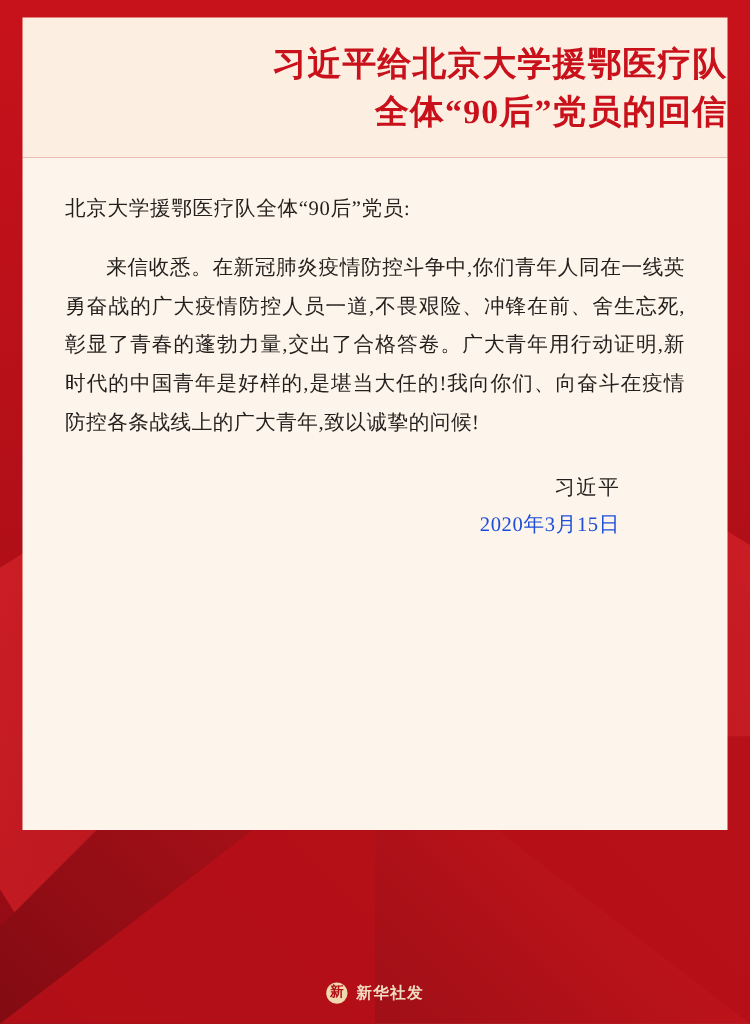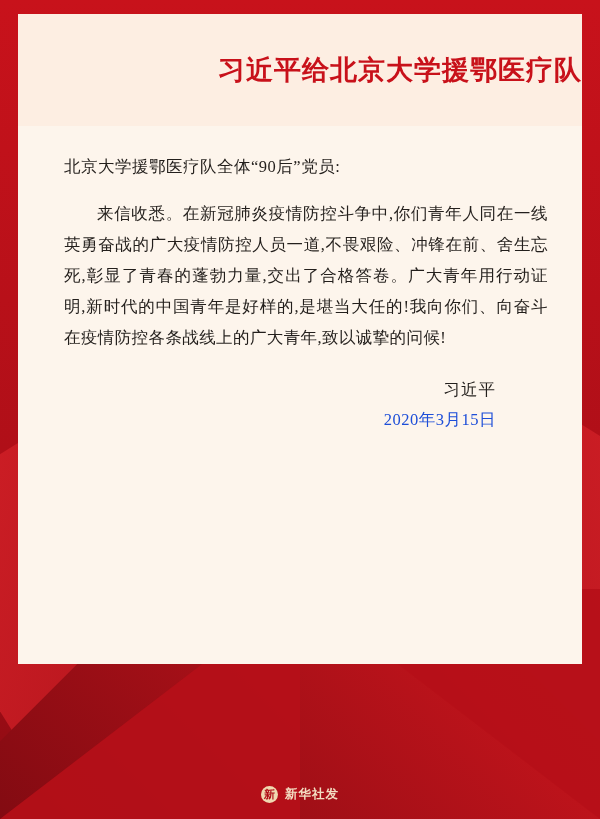--- a/index.html
+++ b/index.html
@@ -103,21 +103,21 @@
   
   .card {
     position: absolute;
     left: 18px;
     top: 126px;
     right: 18px;
     height: 538px;
     background: #fdf5ec;
     z-index: 5;
     box-sizing: border-box;
-    padding: 26px 34px 10px 46px;
+    padding: 26px 34px 10px 34px;
   }
   .salutation {
     font-size: 16.5px;
     color: #231f1c;
     line-height: 30px;
     letter-spacing: .5px;
   }
   .para {
     font-size: 16.5px;
     color: #231f1c;
@@ -183,20 +183,21 @@
 <div class="poster">
 
   <div class="env-left"></div>
   <div class="env-right"></div>
   <div class="env-bottom"></div>
   <div class="env-fold-l"></div>
   <div class="env-fold-r2"></div>
 
   <div class="header">
     <div class="title-line">习近平给北京大学援鄂医疗队</div>
+    <div class="title-line">全体“90后”党员的回信</div>
   </div>
 
   <div class="card">
     <div class="salutation">北京大学援鄂医疗队全体“90后”党员:</div>
     <div class="para">来信收悉。在新冠肺炎疫情防控斗争中,你们青年人同在一线英勇奋战的广大疫情防控人员一道,不畏艰险、冲锋在前、舍生忘死,彰显了青春的蓬勃力量,交出了合格答卷。广大青年用行动证明,新时代的中国青年是好样的,是堪当大任的!我向你们、向奋斗在疫情防控各条战线上的广大青年,致以诚挚的问候!</div>
     <div class="signature">
       <div class="sign-name">习近平</div>
       <div class="sign-date">2020年3月15日</div>
     </div>
   </div>

